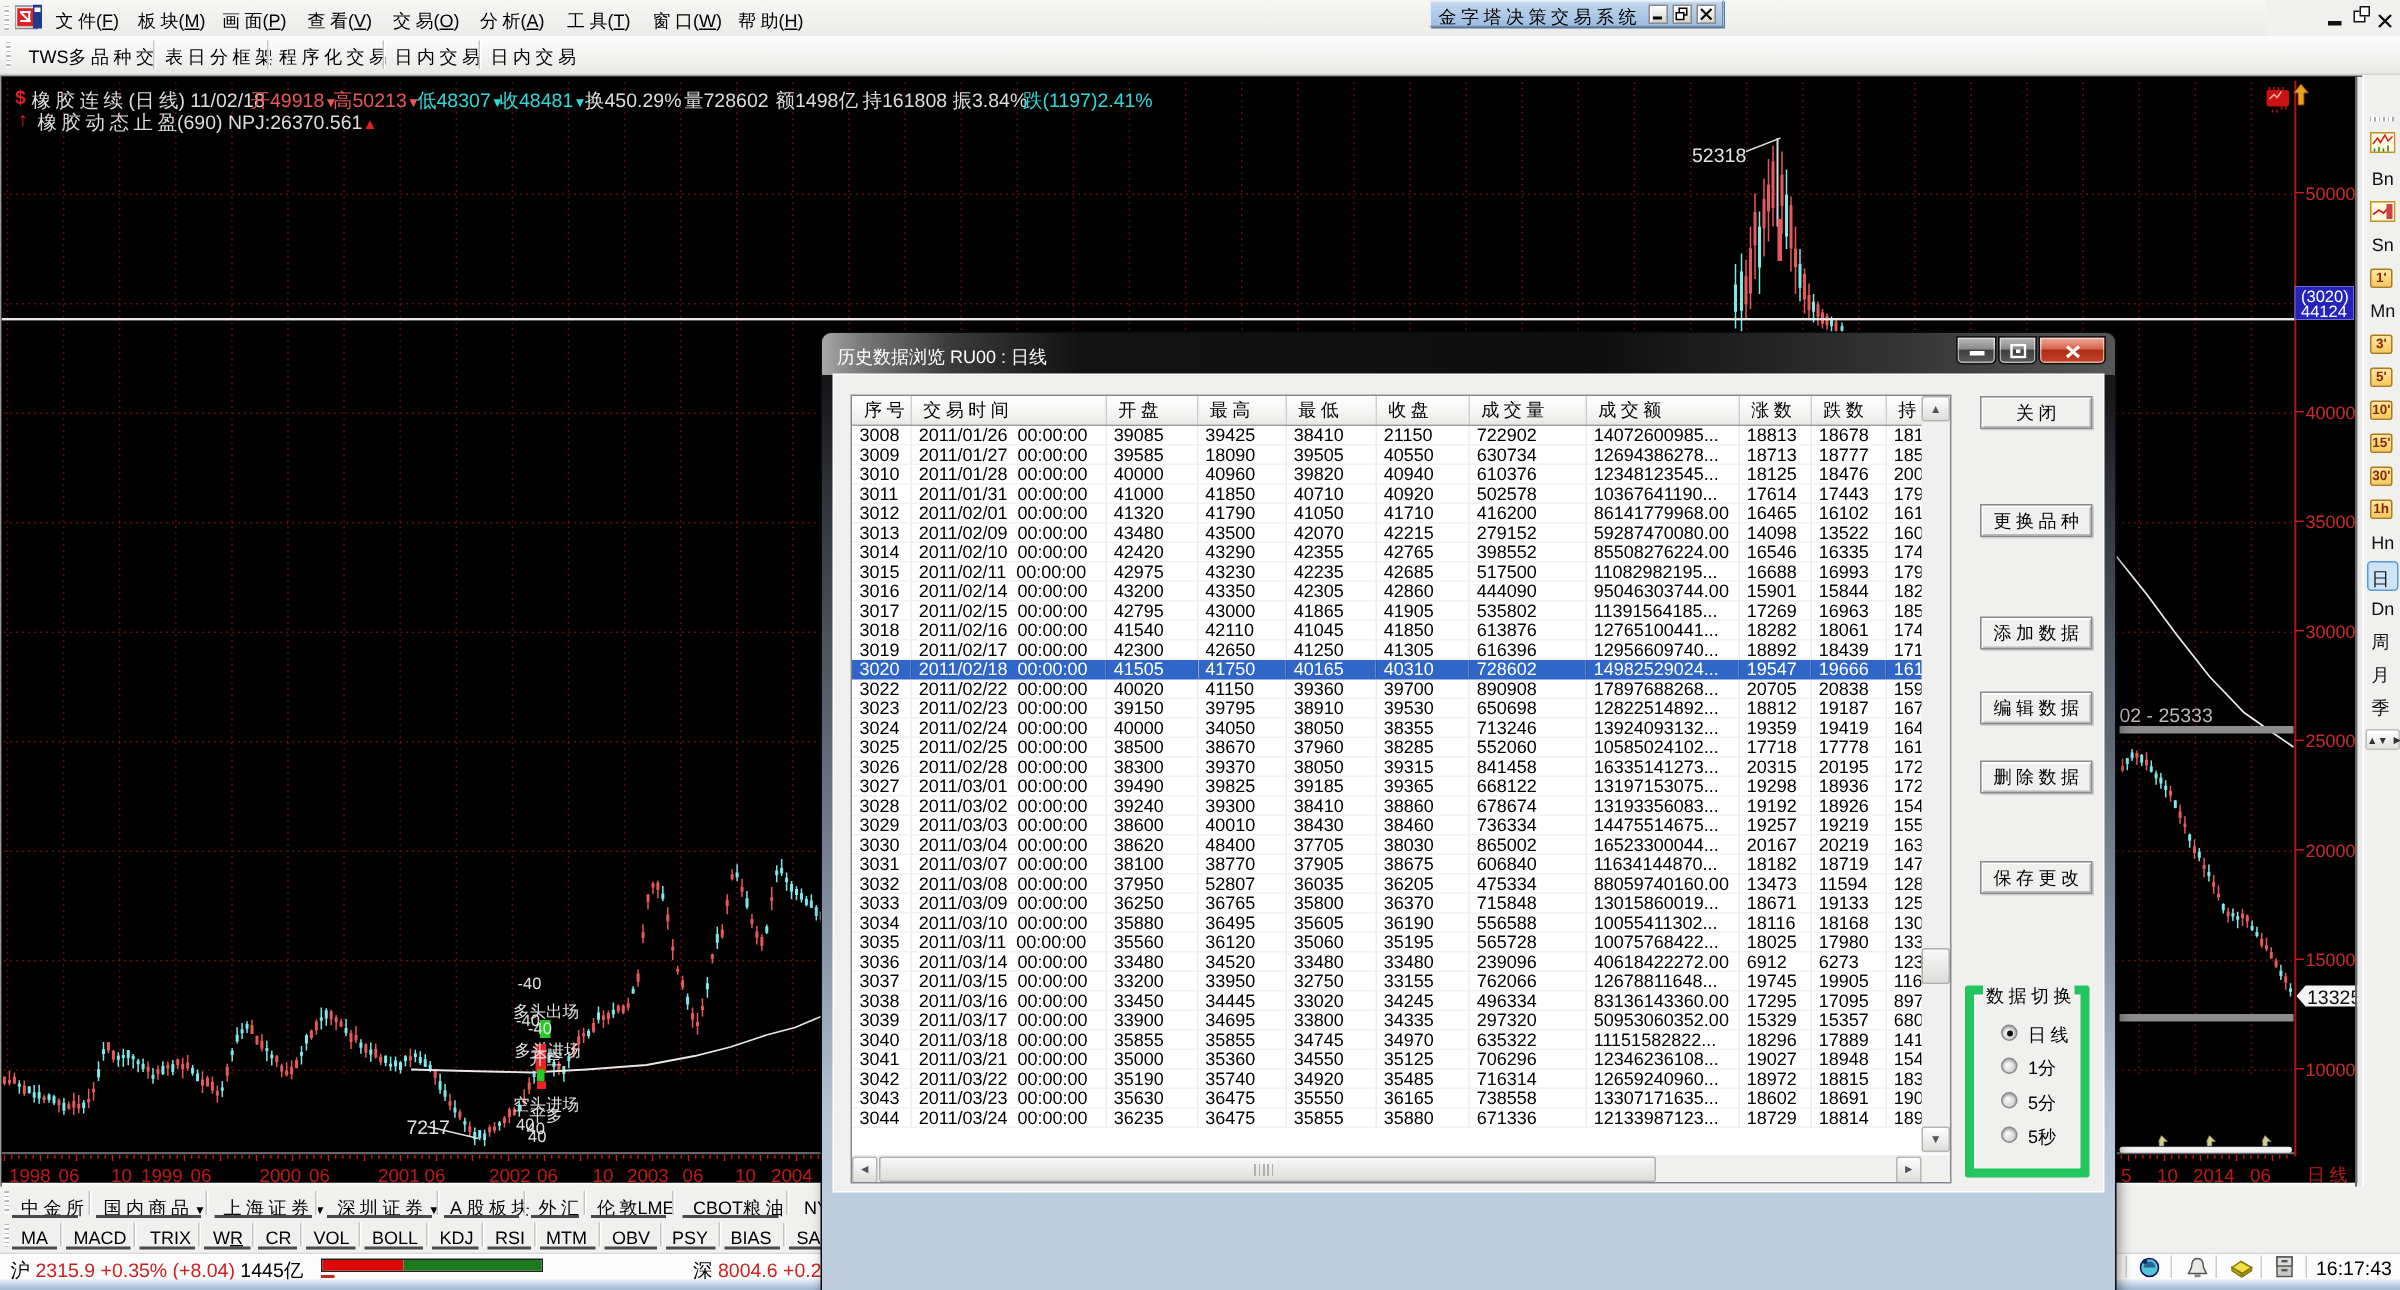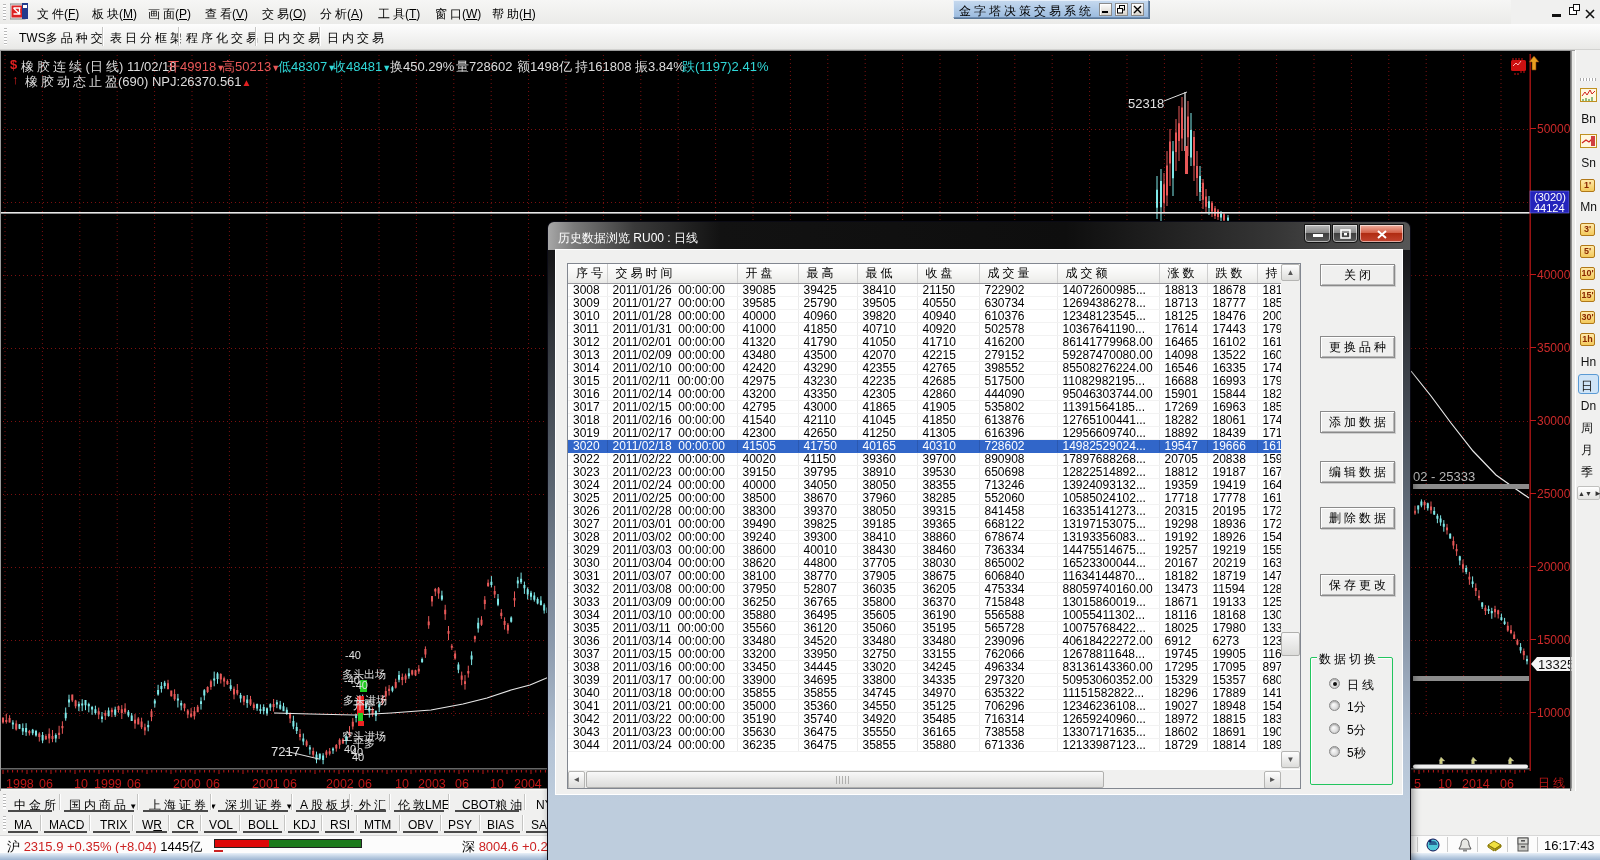--- a/index.html
+++ b/index.html
@@ -61,21 +61,21 @@
 col.c0{width:39px}col.c1{width:130px}col.c2{width:61px}col.c3{width:59px}col.c4{width:60px}col.c5{width:62px}col.c6{width:78px}col.c7{width:102px}col.c8{width:48px}col.c9{width:50px}col.c10{width:25px}
 th{height:19px;font-weight:normal;text-align:left;padding:0 0 0 8px;background:linear-gradient(#ffffff,#f0f0ee 80%,#e6e6e4);border-right:1px solid #cfcfcf;border-bottom:1px solid #9a9aa0;overflow:hidden;white-space:nowrap}
 td{height:12px;line-height:12px;padding:0 0 0 5px;border-right:1px solid #ececec;border-bottom:1px solid #f2f2f2;overflow:hidden;white-space:nowrap;color:#000}
 tr.hl td{background:#3166c9;color:#fff;border-right-color:#2a58b0;border-bottom-color:#3166c9}
 
 .sb{position:absolute;background:#f0f0ef}
 .sbtn{position:absolute;background:linear-gradient(#fefefe,#dcdcda);border:1px solid #b5b5b3;border-radius:2px;text-align:center;color:#555}
 .thumb{position:absolute;background:linear-gradient(#f8f8f8,#dcdcda);border:1px solid #b0b0ae;border-radius:2px}
 
 .pbtn{position:absolute;left:764px;width:75px;height:22px;white-space:nowrap;background:#f0f0ef;border:1px solid #8a8a8a;box-shadow:inset 1px 1px 0 #fff,inset -1px -1px 0 #b8b8b8,1px 1px 0 #cfcfcf;text-align:center;line-height:20px;color:#000;font-size:12px}
-#grpbox{position:absolute;left:754px;top:407px;width:83px;height:128px;border:1px solid #22c55e;border-radius:2px;box-shadow:inset 1px 1px 0 #fff}
+#grpbox{position:absolute;left:754px;top:407px;width:83px;height:128px;border:6px solid #22c55e;border-radius:2px;box-shadow:inset 1px 1px 0 #fff}
 #grpbox .cap{position:absolute;left:6px;top:-7px;background:#f0f0ef;padding:0 2px;font-size:12px;white-space:nowrap}
 .radio{position:absolute;left:18px;width:11px;height:11px;border-radius:50%;background:radial-gradient(circle at 35% 35%,#fff,#ddd 60%,#bbb);border:1px solid #888;box-shadow:inset 0 1px 2px #999}
 .radio.on::after{content:"";position:absolute;left:3px;top:3px;width:4px;height:4px;border-radius:50%;background:#111}
 .rlab{position:absolute;left:36px;font-size:12px;color:#000;white-space:nowrap}
 </style></head><body>
 
 <div class="abs" id="menubar">
  <div class="grip" style="left:3px;top:4px;height:16px"></div>
  <div class="abs" id="appicon">
   <svg width="18" height="17">
@@ -482,21 +482,21 @@
               <td>722902</td>
               <td>14072600985...</td>
               <td>18813</td>
               <td>18678</td>
               <td>181</td>
             </tr>
             <tr>
               <td>3009</td>
               <td>2011/01/27&nbsp;&nbsp;00:00:00</td>
               <td>39585</td>
-              <td>25790</td>
+              <td>18090</td>
               <td>39505</td>
               <td>40550</td>
               <td>630734</td>
               <td>12694386278...</td>
               <td>18713</td>
               <td>18777</td>
               <td>185</td>
             </tr>
             <tr>
               <td>3010</td>
@@ -742,21 +742,21 @@
               <td>736334</td>
               <td>14475514675...</td>
               <td>19257</td>
               <td>19219</td>
               <td>155</td>
             </tr>
             <tr>
               <td>3030</td>
               <td>2011/03/04&nbsp;&nbsp;00:00:00</td>
               <td>38620</td>
-              <td>44800</td>
+              <td>48400</td>
               <td>37705</td>
               <td>38030</td>
               <td>865002</td>
               <td>16523300044...</td>
               <td>20167</td>
               <td>20219</td>
               <td>163</td>
             </tr>
             <tr>
               <td>3031</td>

